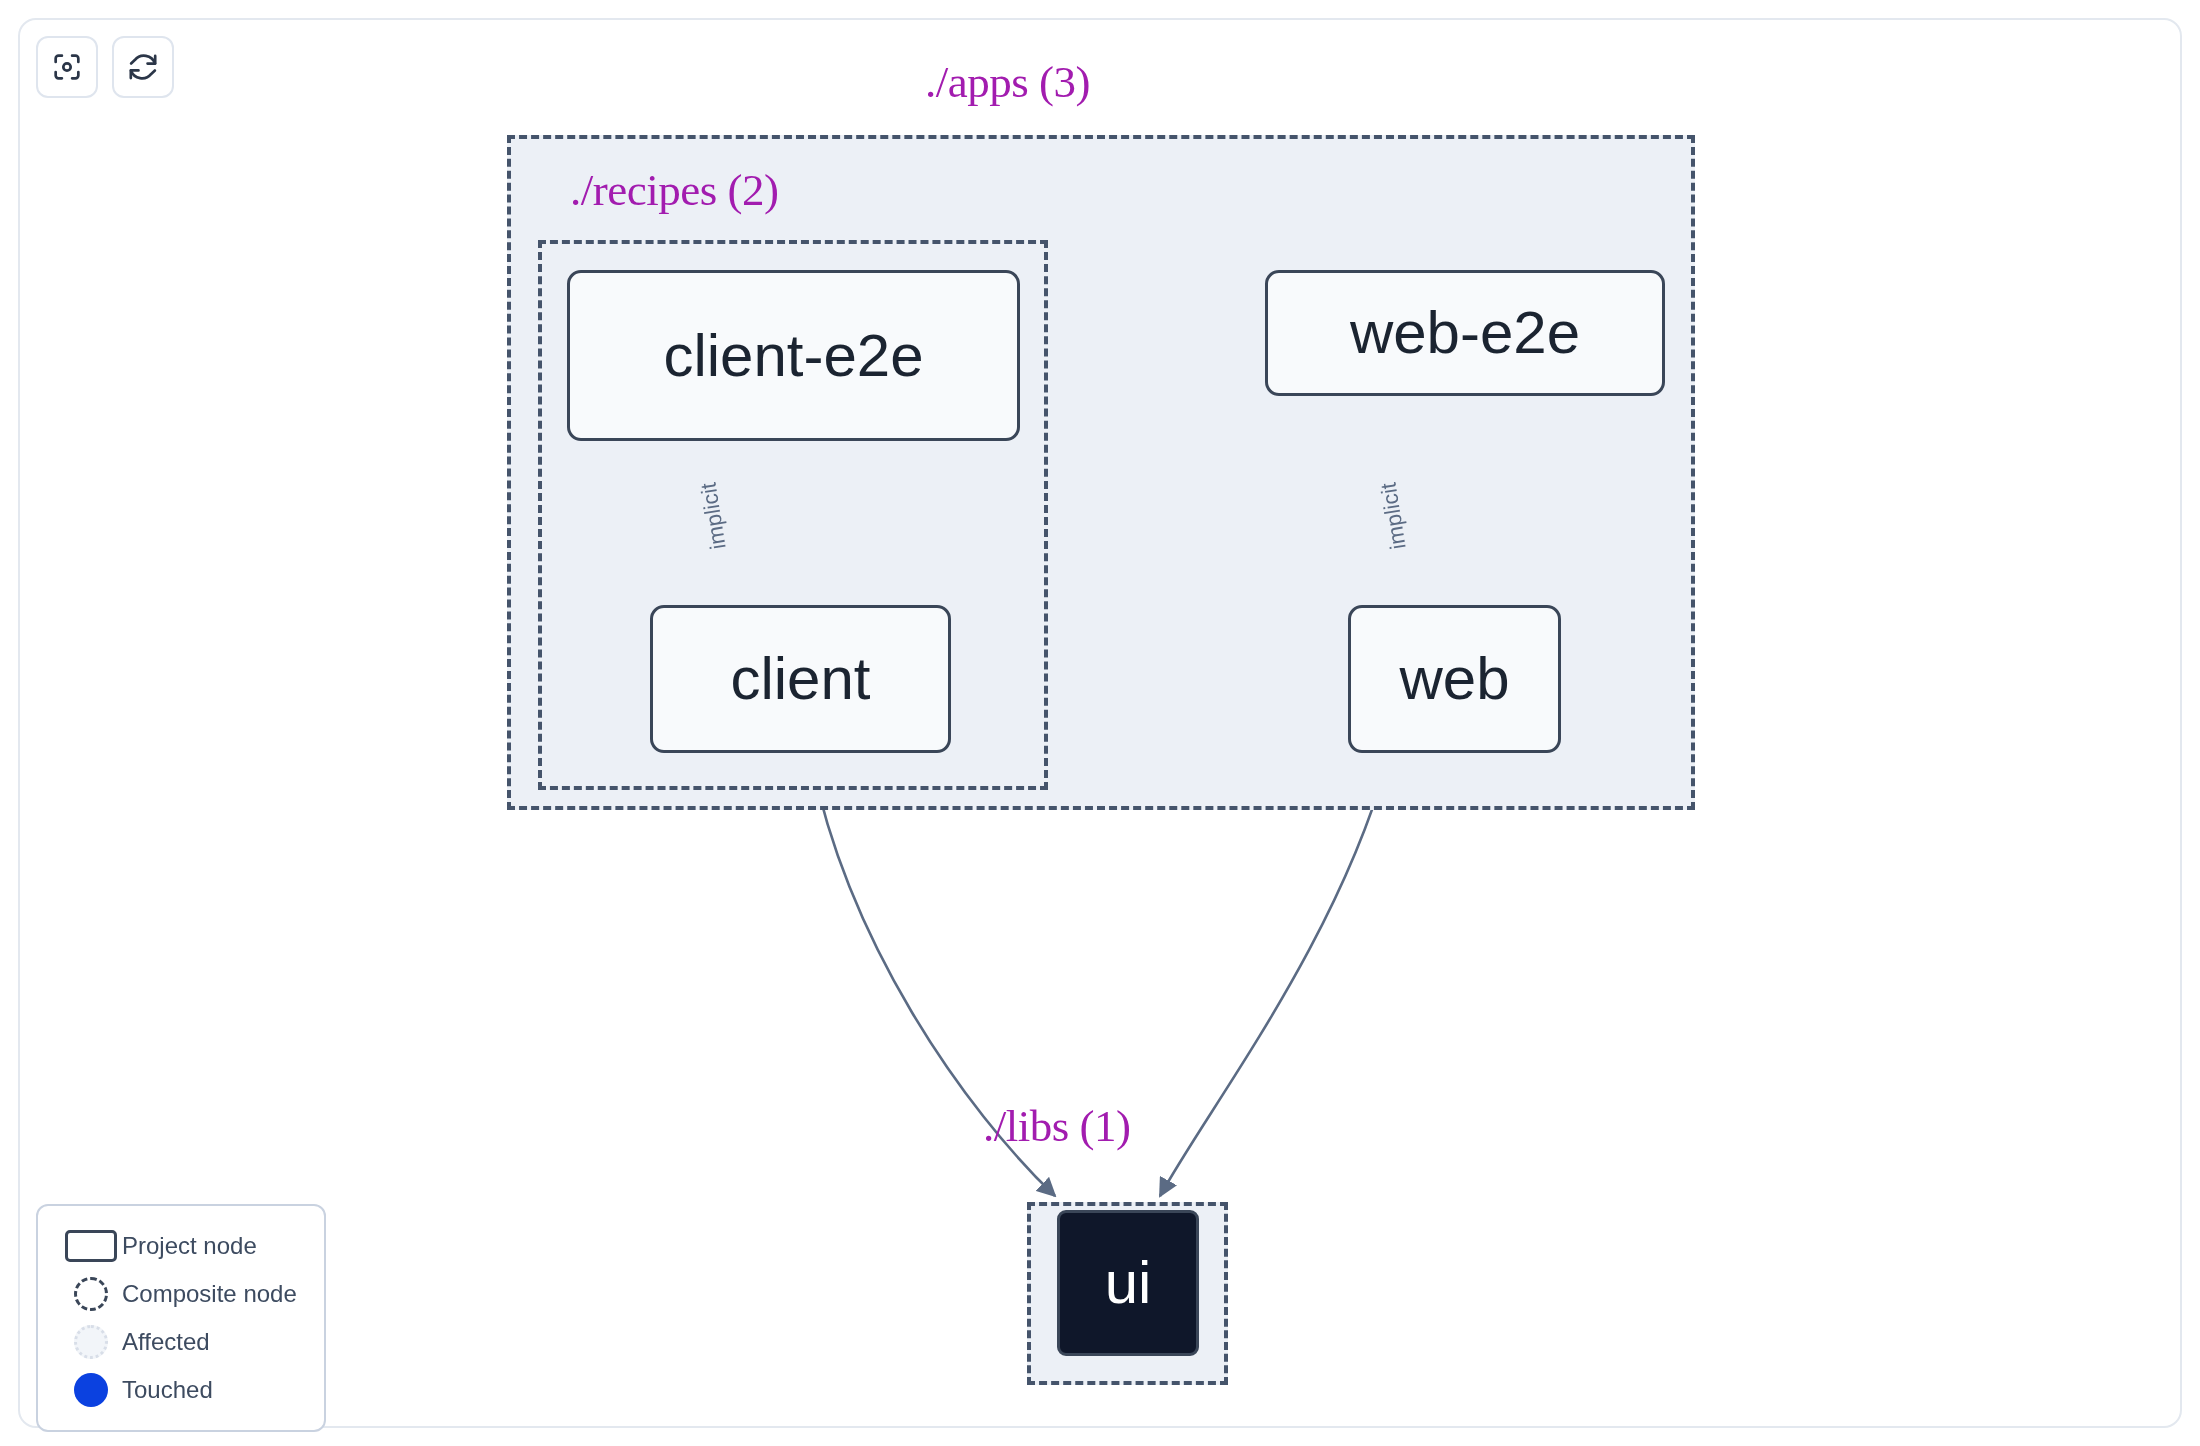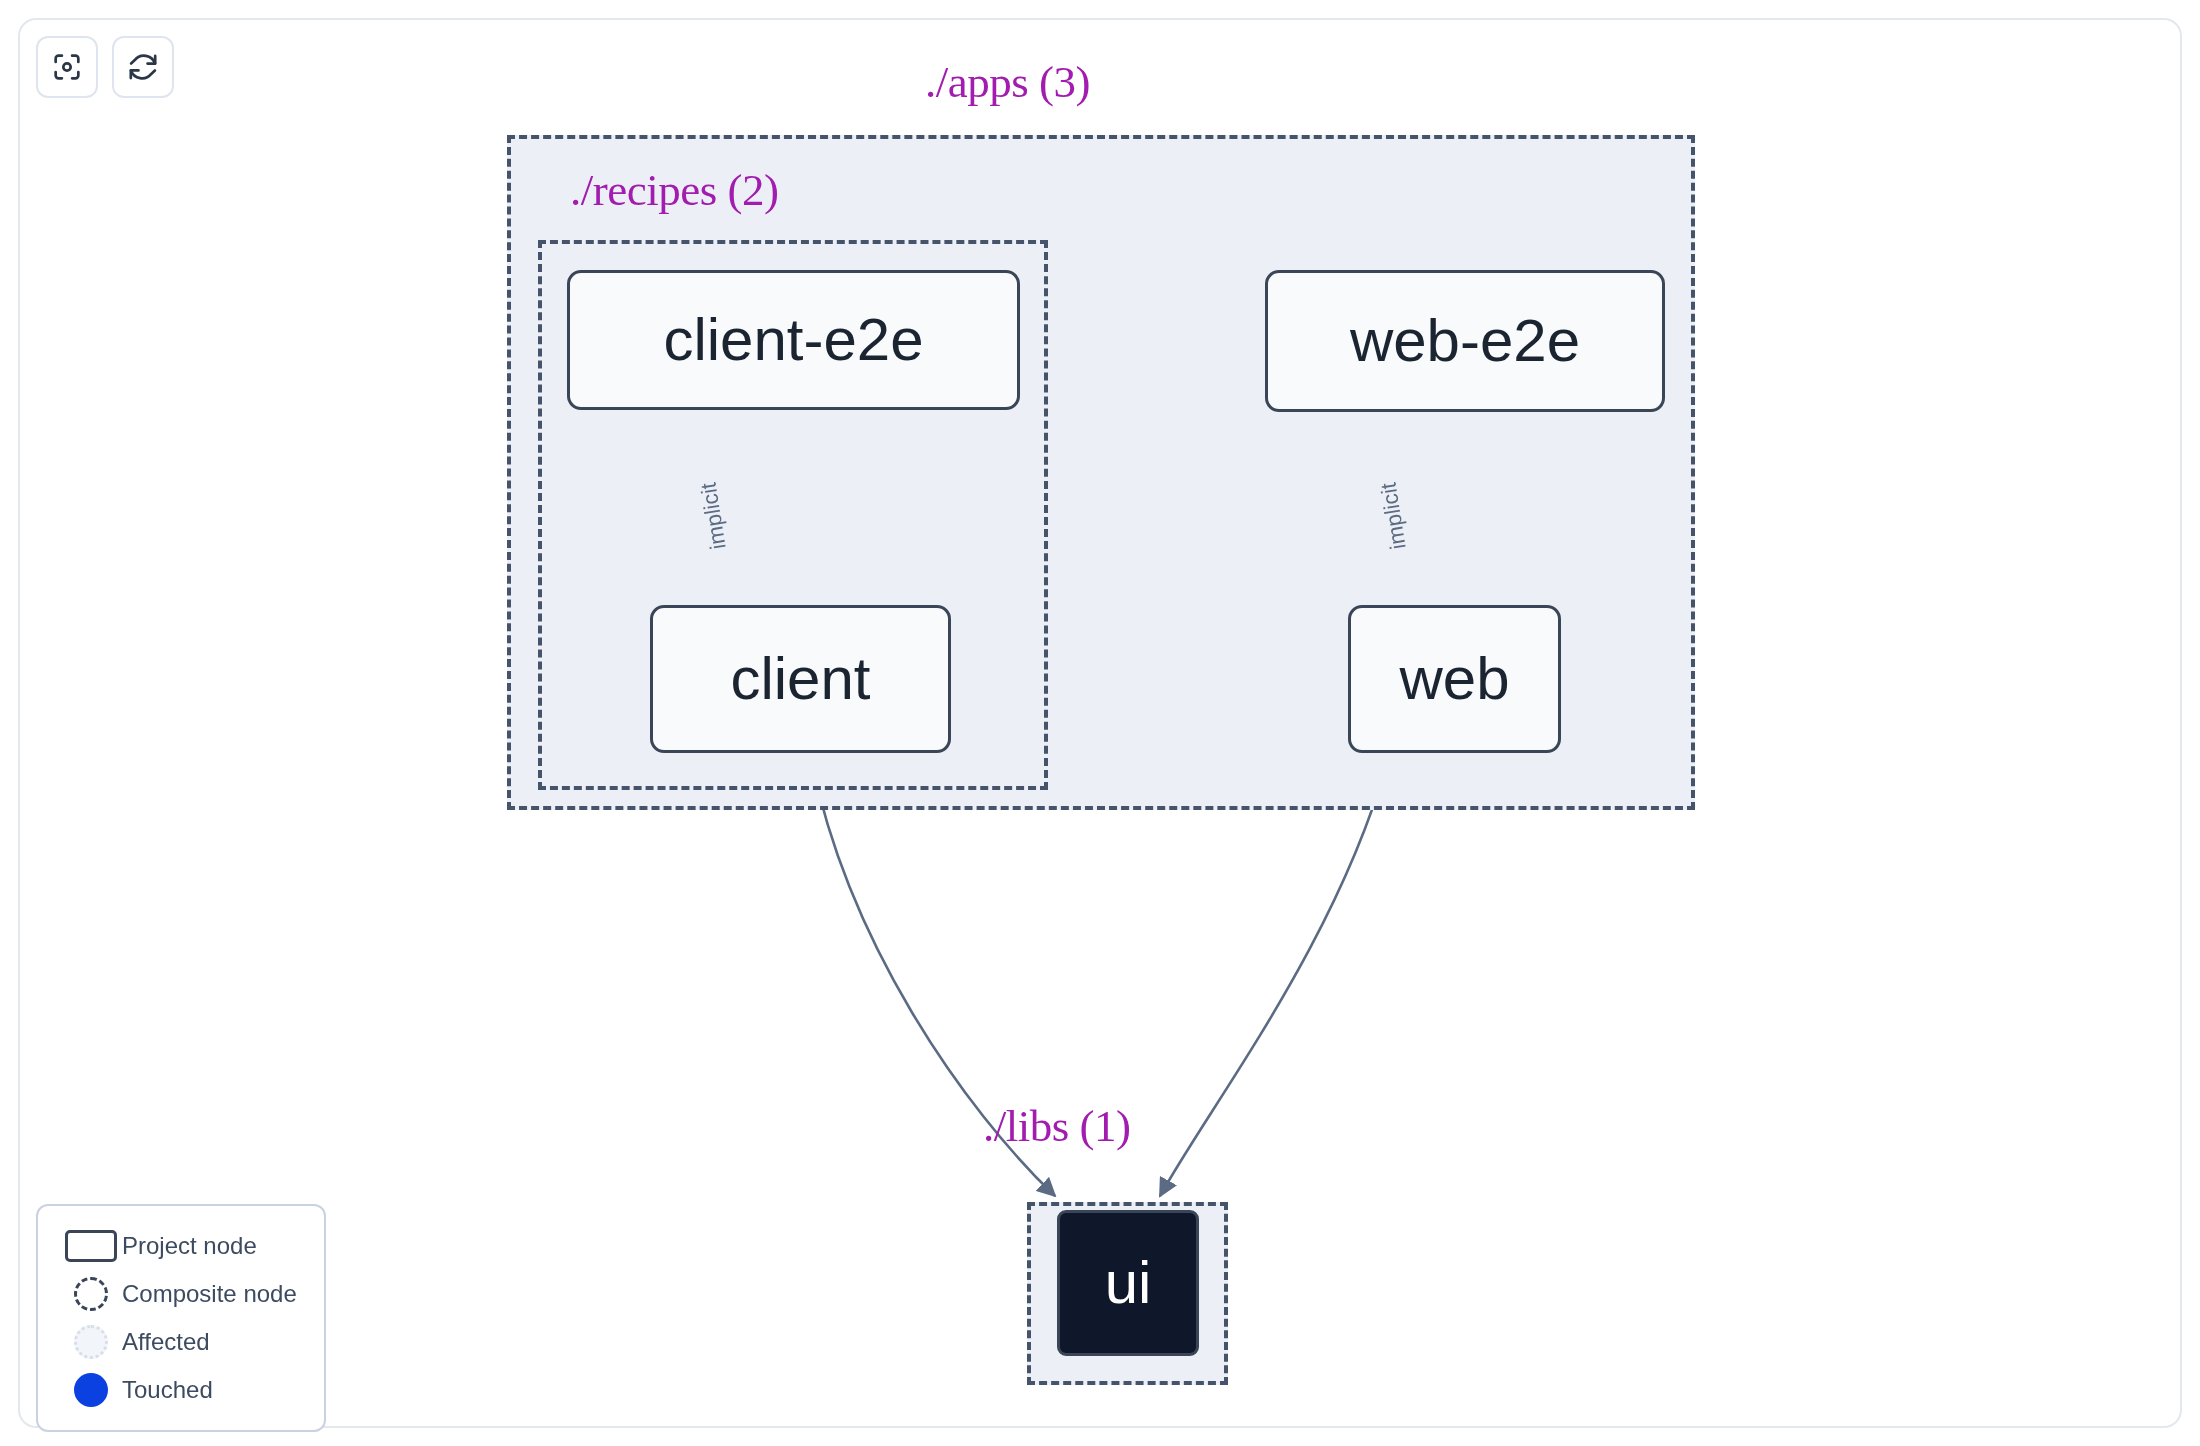--- a/index.html
+++ b/index.html
@@ -226,25 +226,25 @@
 
   <div class="group-box" style="left:507px; top:135px; width:1188px; height:675px;"></div>
   <div class="group-label" style="left:925px; top:60px;">./apps (3)</div>
 
   <div class="group-box transparent" style="left:538px; top:240px; width:510px; height:550px;"></div>
   <div class="group-label" style="left:570px; top:168px;">./recipes (2)</div>
 
   <div class="group-box" style="left:1027px; top:1202px; width:201px; height:183px;"></div>
   <div class="group-label" style="left:983px; top:1104px;">./libs (1)</div>
 
-  <div class="node" style="left:567px; top:270px; width:453px; height:140px;">client-e2e</div>
+  <div class="node" style="left:567px; top:270px; width:453px; height:171px;">client-e2e</div>
 
   <div class="node" style="left:650px; top:605px; width:301px; height:148px;">client</div>
 
-  <div class="node" style="left:1265px; top:270px; width:400px; height:142px;">web-e2e</div>
+  <div class="node" style="left:1265px; top:270px; width:400px; height:126px;">web-e2e</div>
 
   <div class="node" style="left:1348px; top:605px; width:213px; height:148px;">web</div>
 
   <div class="node touched" style="left:1057px; top:1210px; width:142px; height:146px;">ui</div>
 
   <div class="edge-label" style="left:680px; top:505px; transform: rotate(-99deg);">implicit</div>
   <div class="edge-label" style="left:1360px; top:505px; transform: rotate(-99deg);">implicit</div>
 
   <div id="legend">
     <div class="legend-row">

